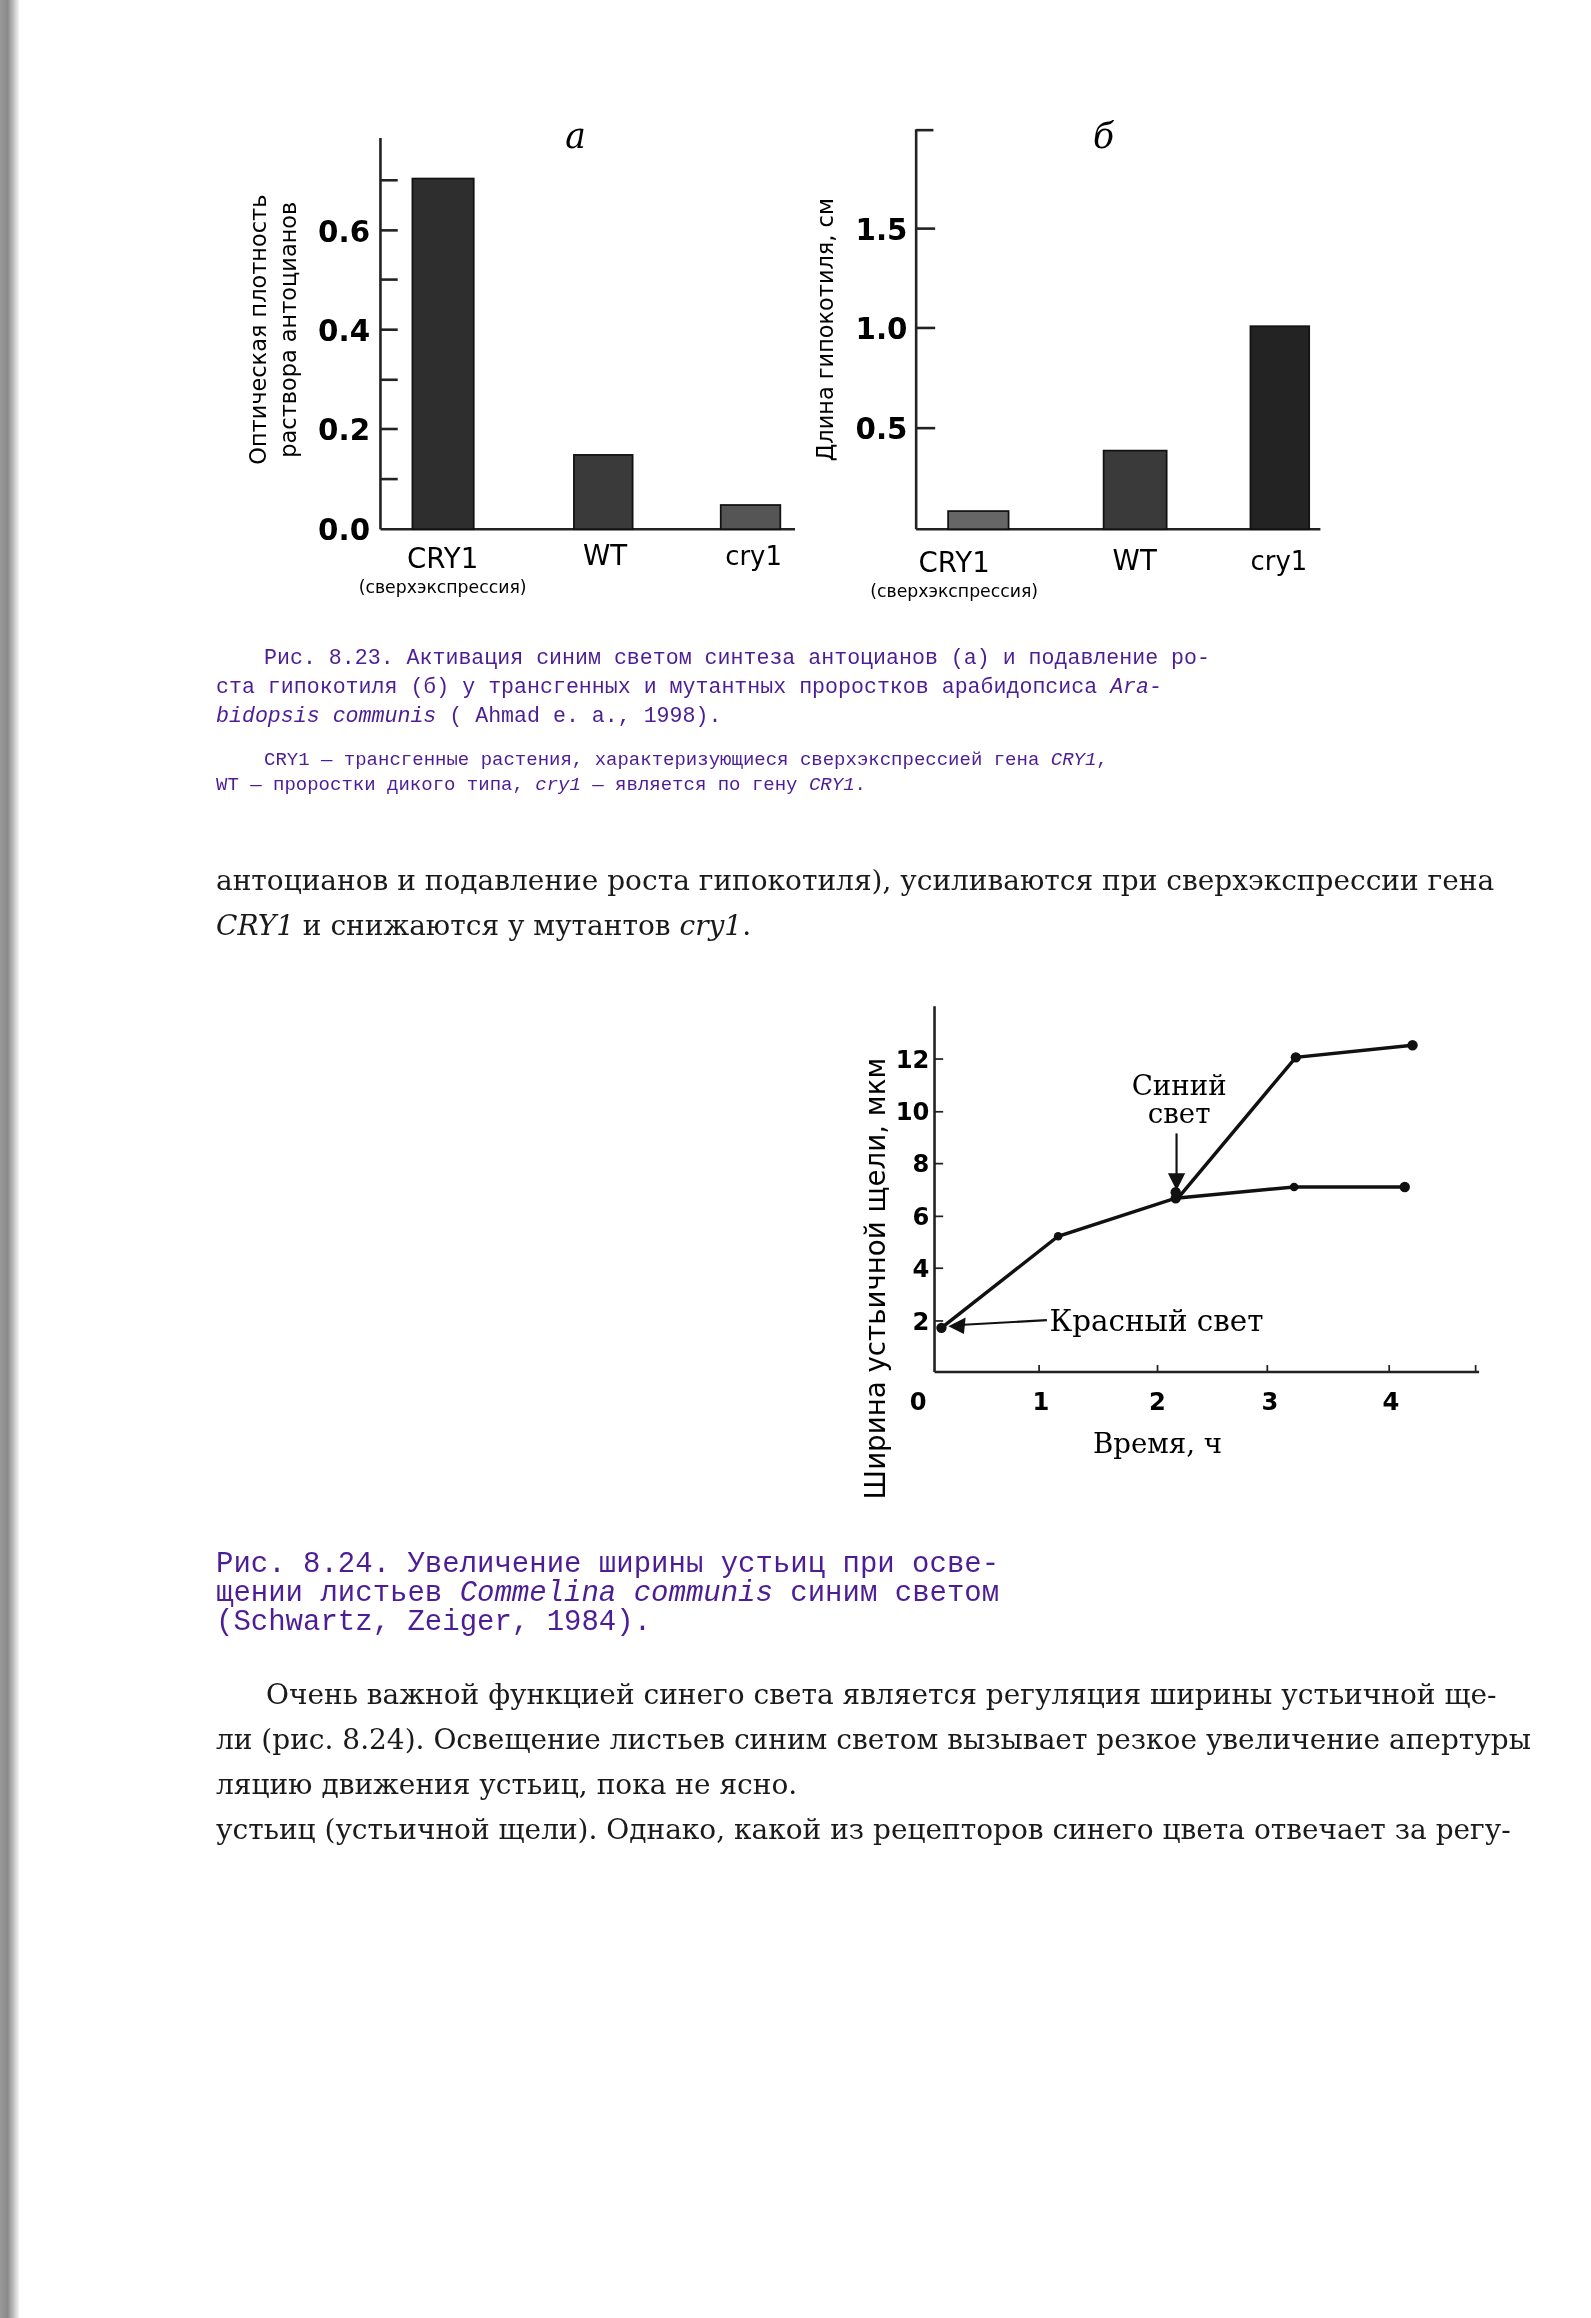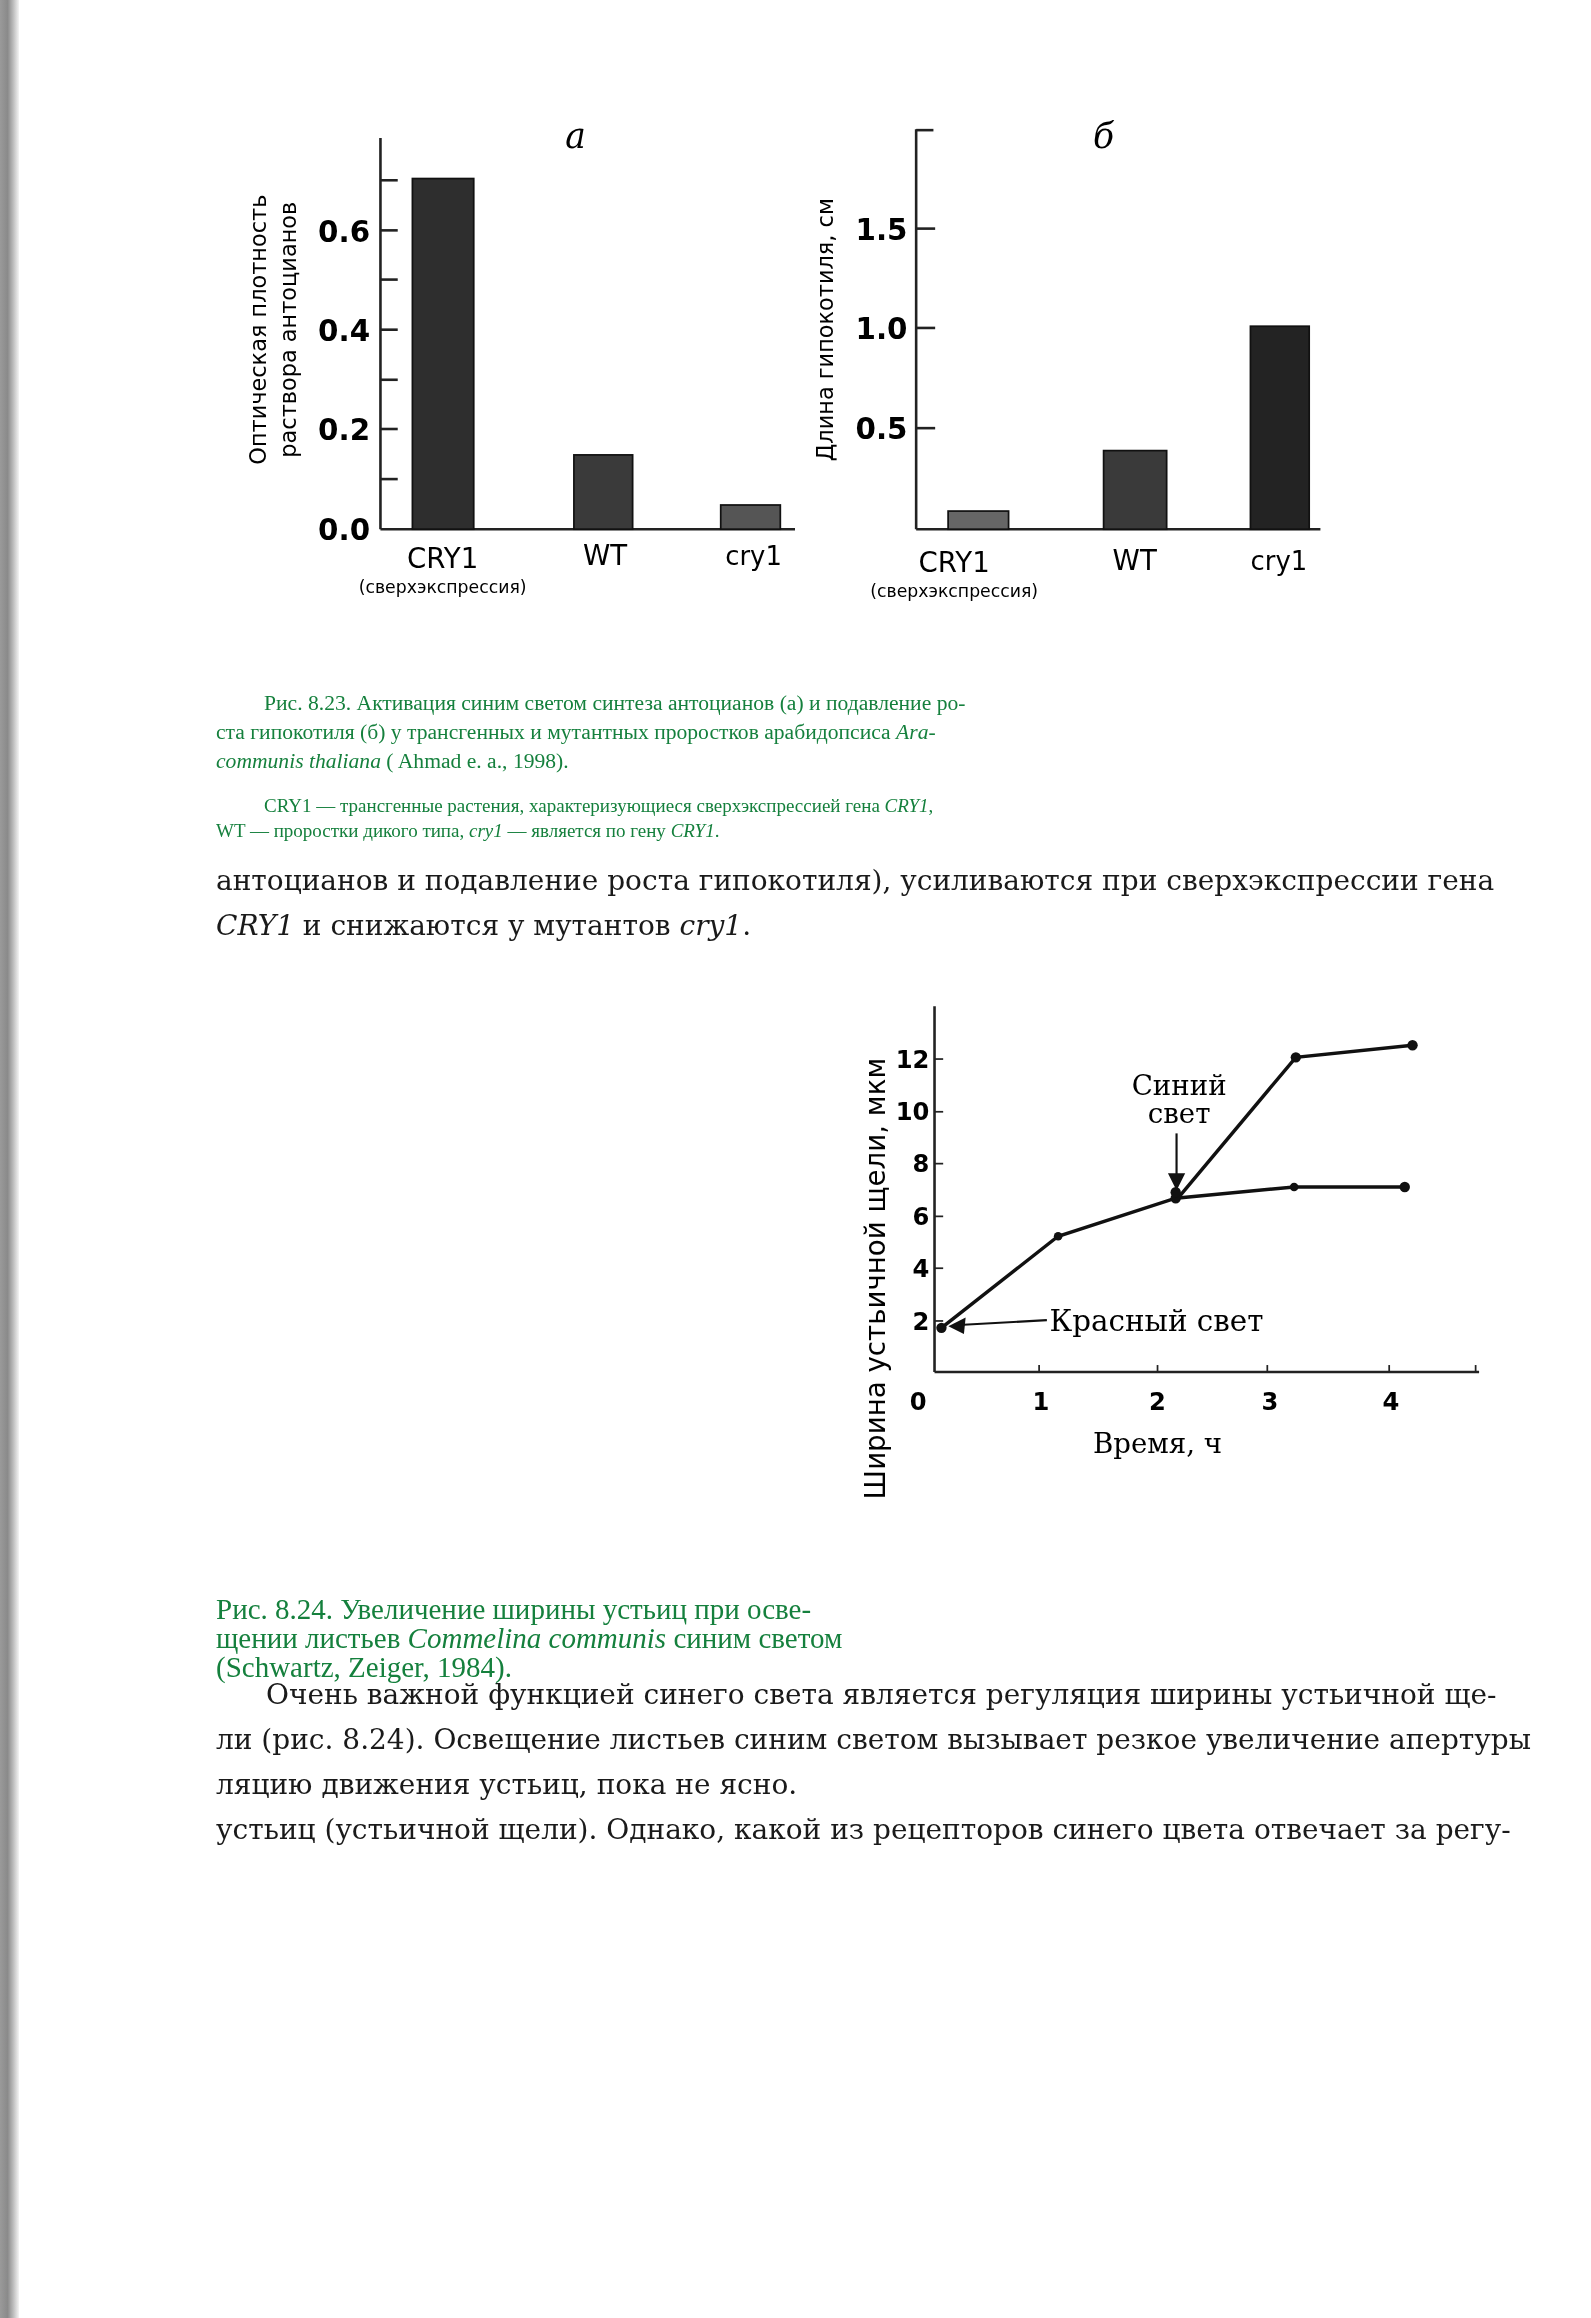--- a/index.html
+++ b/index.html
@@ -1,21 +1,21 @@
 <!DOCTYPE html>
 <html style="font-size:14px"><head>
 <meta charset="utf-8">
 <style>
   html, body { margin:0; padding:0; }
   body { width:1591px; height:2319px; background:#ffffff; position:relative; overflow:hidden; font-family:"DejaVu Serif", serif; color:#1a1a1a; }
   .binding { position:absolute; left:0; top:0; width:19px; height:2319px; background:linear-gradient(to right,#9a9a9a 0%,#8a8a8a 40%,#bdbdbd 70%,#f4f4f4 100%); }
   .abs { position:absolute; }
   svg text { font-family:"DejaVu Sans", sans-serif; }
   .serif { font-family:"DejaVu Serif", serif; }
-  .cap { position:absolute; font-size:21.6px; line-height:29px; font-family:Liberation Serif, serif; color:#15803d; text-align:justify;margin-top:45px; }
+  .cap { position:absolute; font-size:21.6px; line-height:29px; font-family:Liberation Mono, monospace; color:#4c1d95; text-align:justify; }
   .cap-sm { font-size:19px; line-height:25px; }
   .body-text { position:absolute; font-family:"DejaVu Serif", serif; font-size:28px; line-height:45px; color:#1a1a1a; text-align:justify; }
   .indent { text-indent:50px; }
   i { font-style:italic; }
 </style>
 </head>
 <body>
 
 <div class="binding"></div>
 
@@ -83,21 +83,21 @@
     <text x="1104" y="663" font-size="32">CRY1</text>
     <text x="1104" y="692" font-size="20">(сверхэкспрессия)</text>
     <text x="1313" y="660" font-size="32">WT</text>
     <text x="1480" y="660" font-size="30">cry1</text>
   </g>
 </svg>
 
 <div class="cap" style="left:216px;top:644px;width:1123px;">
   <div style="text-indent:48px;"><span>Рис. 8.23. Активация синим светом синтеза антоцианов (а) и подавление ро-</span></div>
   <div><span>ста гипокотиля (б) у трансгенных и мутантных проростков арабидопсиса </span><i>Ara-</i></div>
-  <div><i>communis thaliana</i><span> ( Ahmad e. a., 1998).</span></div>
+  <div><i>bidopsis communis</i><span> ( Ahmad e. a., 1998).</span></div>
 </div>
 <div class="cap cap-sm" style="left:216px;top:748px;width:1123px;">
   <div style="text-indent:48px;"><span>CRY1 — трансгенные растения, характеризующиеся сверхэкспрессией гена </span><i>CRY1</i><span>,</span></div>
   <div><span>WT — проростки дикого типа, </span><i>cry1</i><span> — является по гену </span><i>CRY1</i><span>.</span></div>
 </div>
 
 <div class="body-text" style="left:216px;top:858px;width:1270px;">
   <div style="white-space:nowrap;">антоцианов и подавление роста гипокотиля), усиливаются при сверхэкспрессии гена</div>
   <div><i>CRY1</i><span> и снижаются у мутантов </span><i>cry1</i><span>.</span></div>
 </div>

